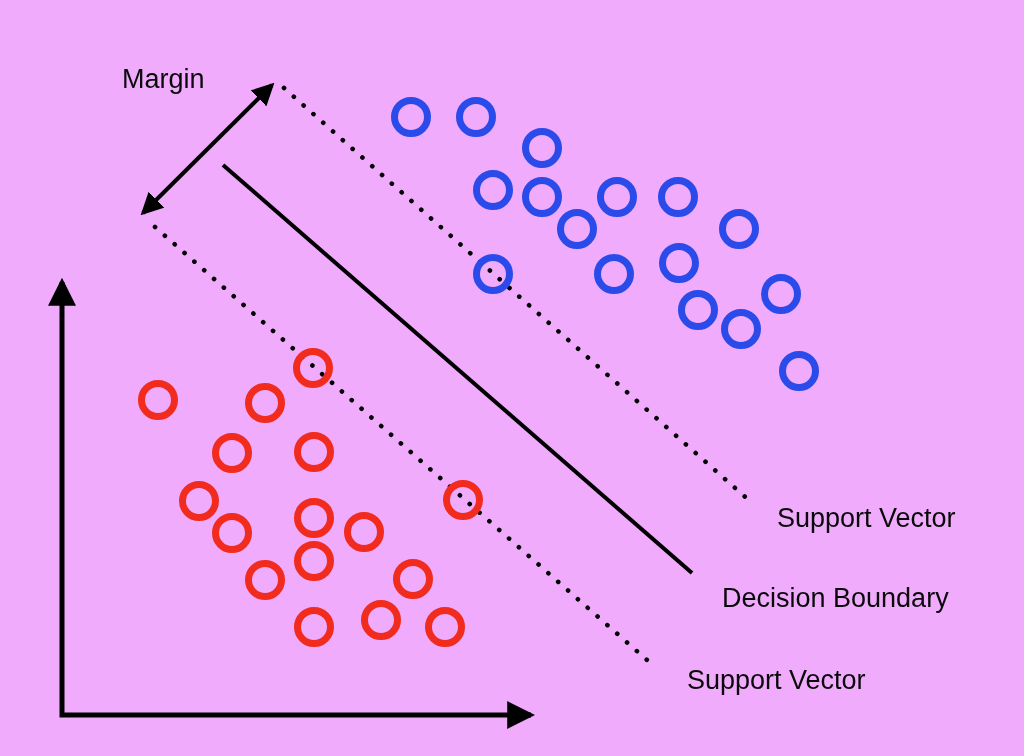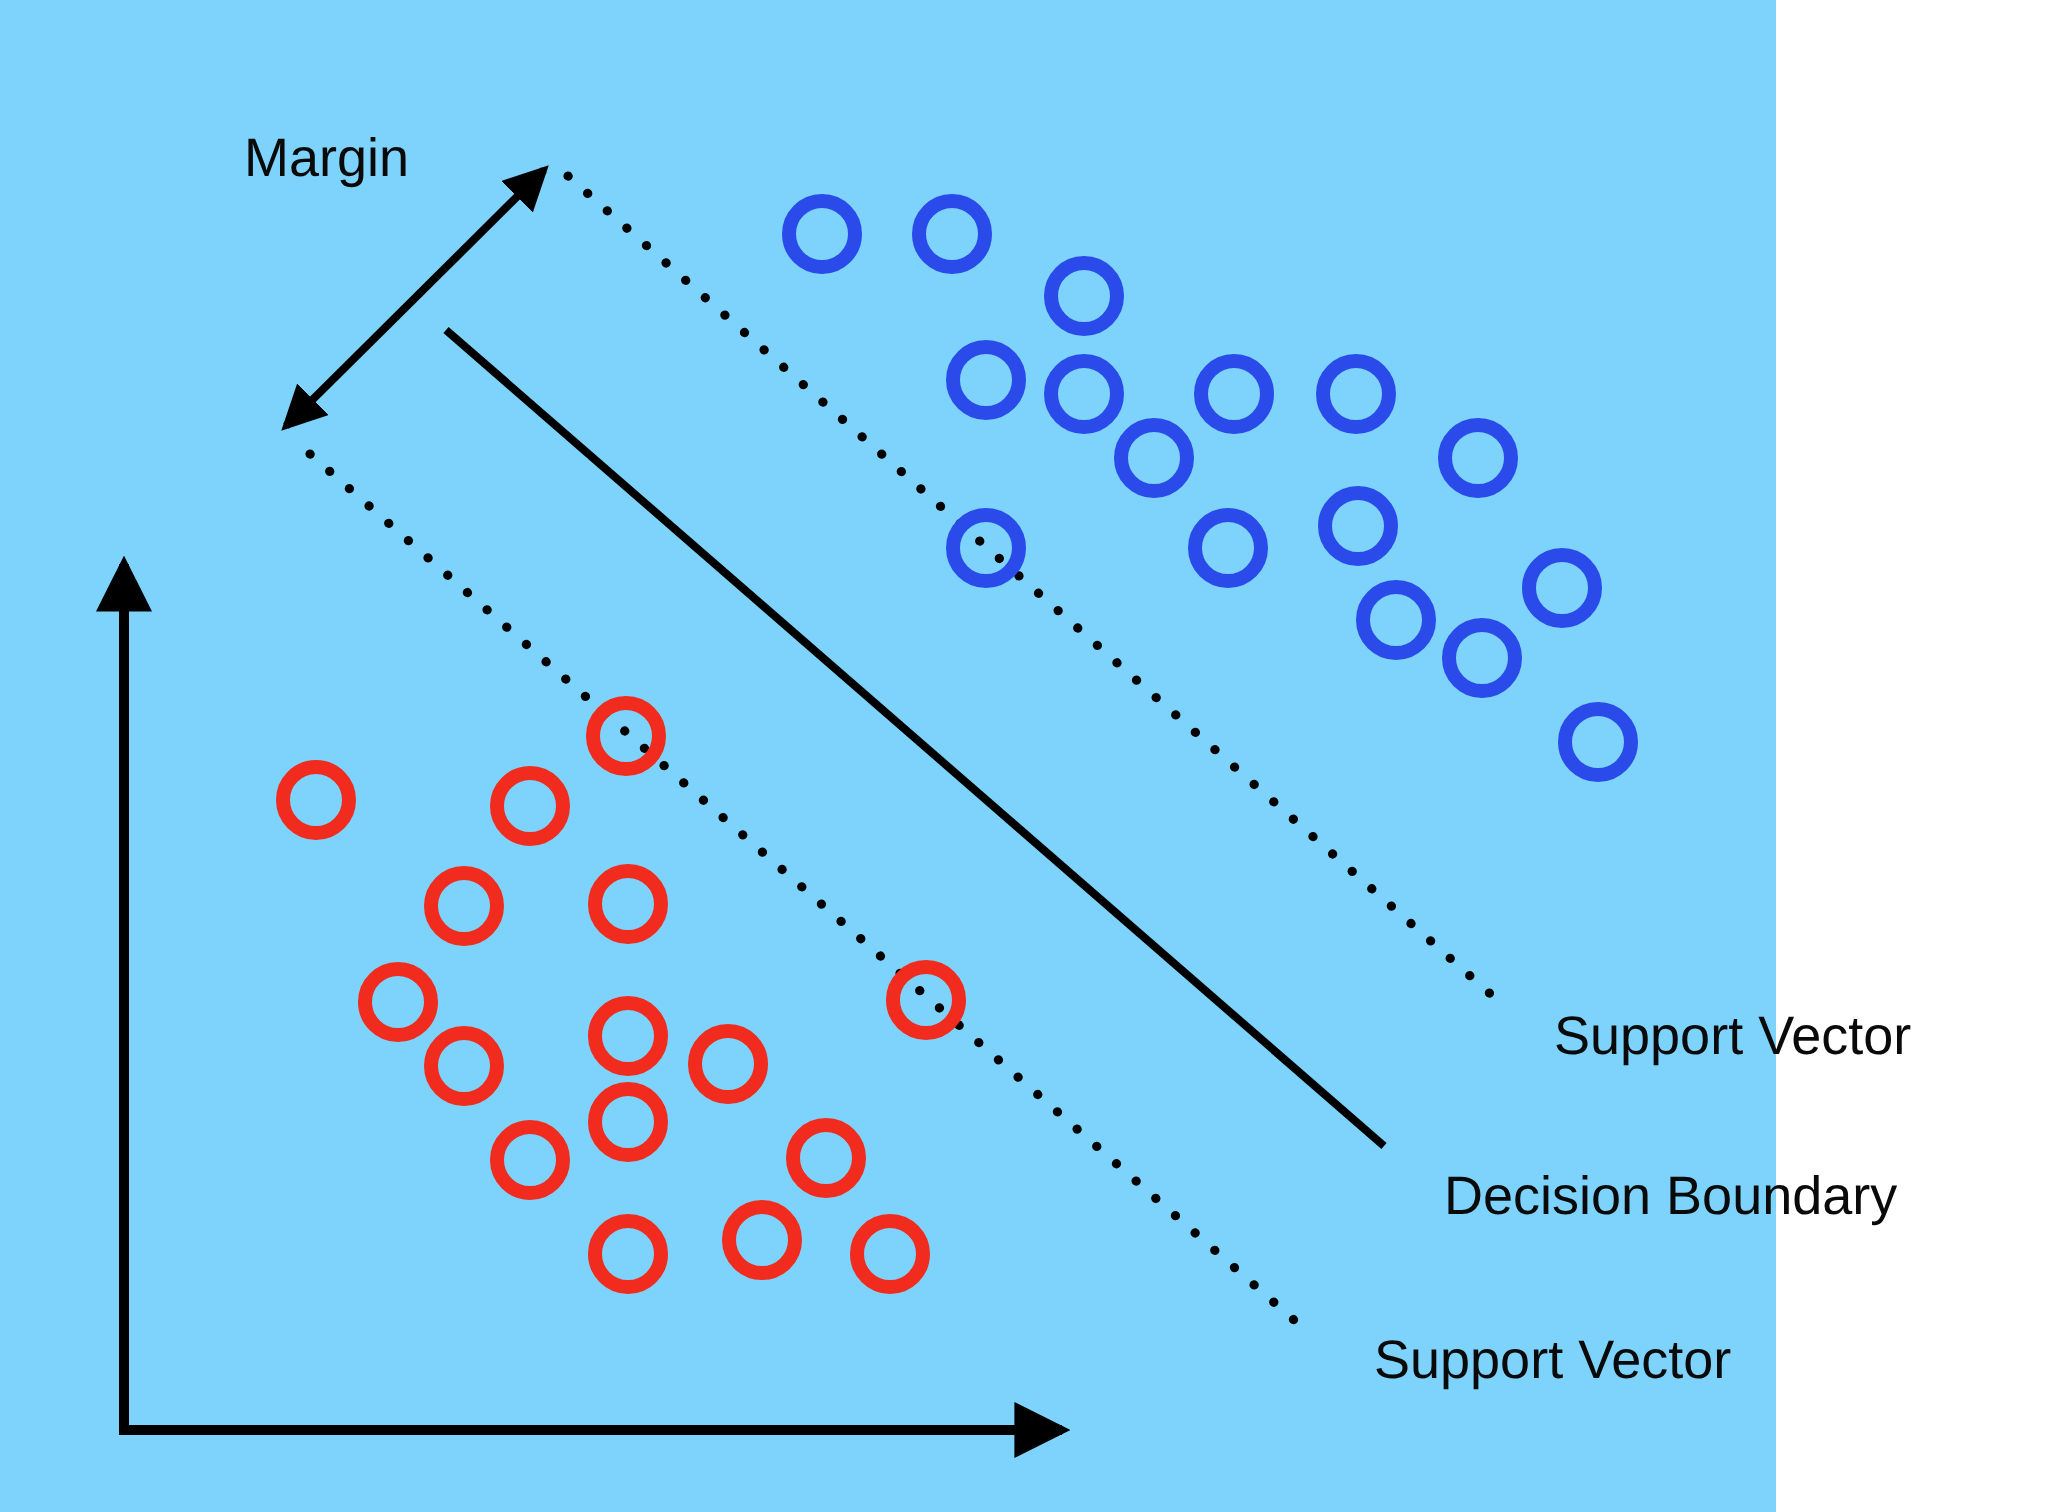--- a/index.html
+++ b/index.html
@@ -6,23 +6,23 @@
     margin: 0;
     padding: 0;
     background: #ffffff;
     width: 1024px;
     height: 756px;
     overflow: hidden;
     font-family: "Liberation Sans", sans-serif;
   }
   .stage {
     position: relative;
-    width: 888px;
+    width: 1024px;
     height: 756px;
-    background: #7dd3fc;
+    background: #f0abfc;
   }
   svg text {
     font-family: "Liberation Sans", sans-serif;
     font-size: 27px;
     fill: #0a0a0a;
   }
 </style>
 </head>
 <body>
 

